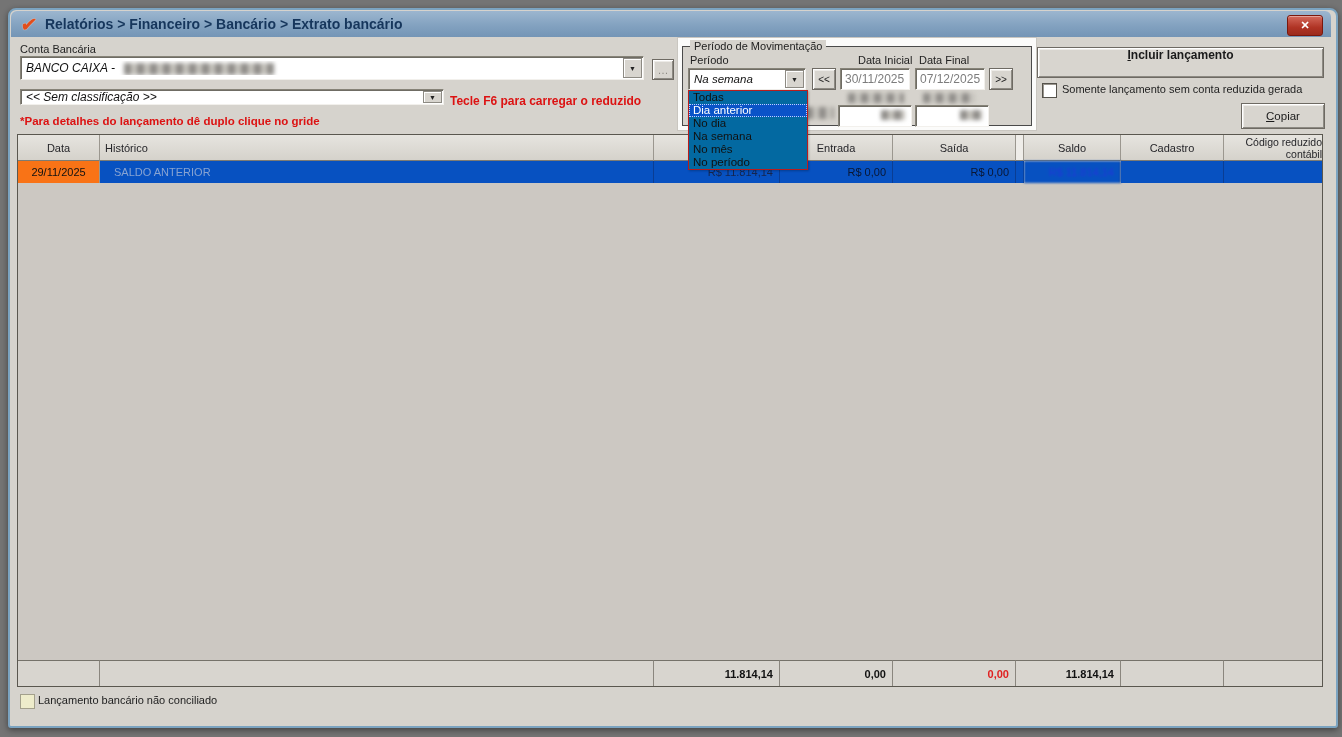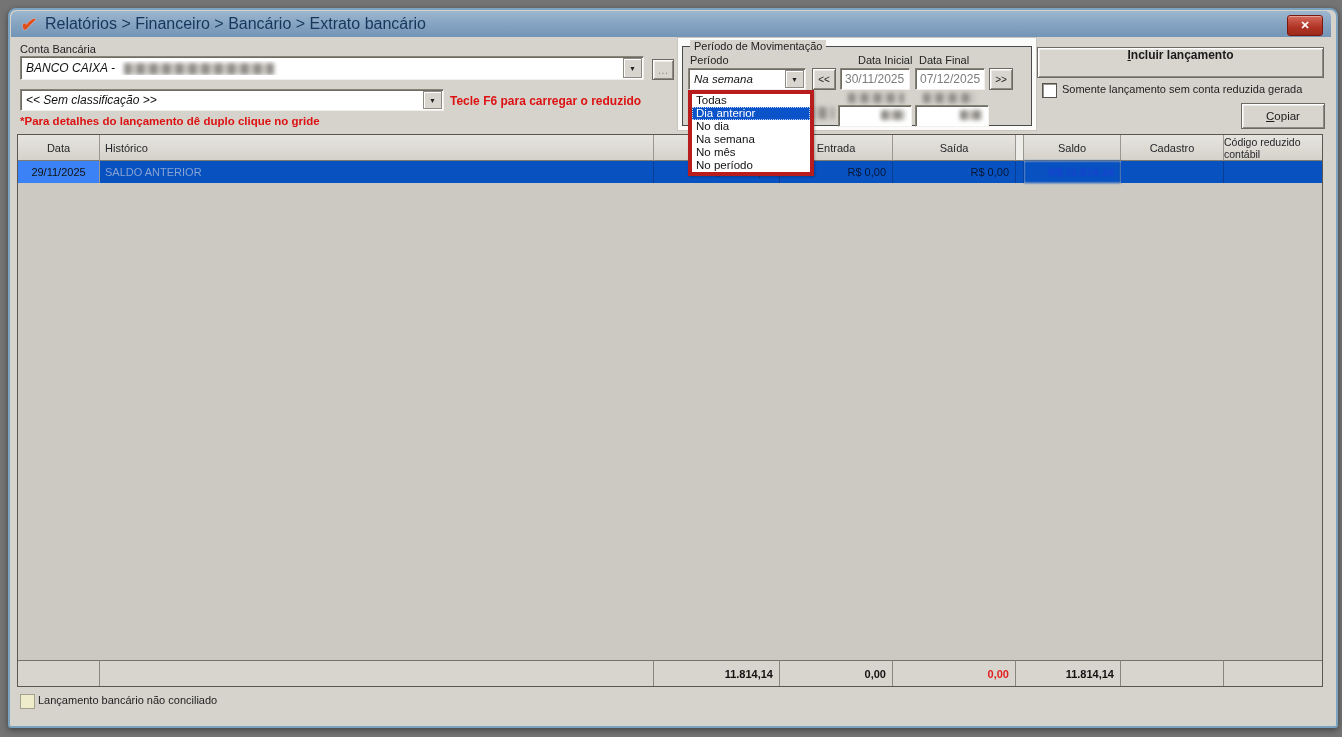--- a/index.html
+++ b/index.html
@@ -8,21 +8,21 @@
   .abs{position:absolute;}
 
   
   .win{position:absolute;left:8px;top:8px;width:1326px;height:716px;background:#d6d3cd;
        border:2px solid #7ba3c0;border-radius:8px 8px 3px 3px;box-shadow:0 2px 6px rgba(0,0,0,.45);}
   .titlebar{position:absolute;left:1px;top:1px;width:1320px;height:26px;border-radius:6px 6px 0 0;
        background:linear-gradient(180deg,#9cb6cf 0%,#83a2c0 55%,#7495b6 100%);
        display:flex;align-items:center;padding:0 6px;box-sizing:border-box;}
   .logo{color:#e04e1d;font-weight:bold;font-size:19px;line-height:19px;margin:0 8px 0 4px;
         text-shadow:0 0 1px #fff;transform:skewX(-8deg);}
-  .wtitle{color:#16365c;font-weight:normal;font-size:16px;}
+  .wtitle{color:#16365c;font-weight:bold;font-size:14px;}
   .closebtn{position:absolute;right:8px;top:4px;width:34px;height:19px;border-radius:3px;
         background:linear-gradient(180deg,#d4695b 0%,#b03425 60%,#9c2a1c 100%);
         border:1px solid #7a180d;color:#fff;font-size:11px;font-weight:bold;text-align:center;
         line-height:18px;box-shadow:inset 0 1px 0 rgba(255,255,255,.4);cursor:pointer;}
 
   .lbl{font-size:11px;color:#222;}
   .red{color:#dc1212;font-weight:bold;font-size:12px;}
 
   
   .sunken{background:#fff;border:1px solid #868378;border-right-color:#f2f0ec;border-bottom-color:#f2f0ec;
@@ -37,42 +37,42 @@
 
   .redact{display:inline-block;vertical-align:middle;filter:blur(2px);border-radius:1px;
           background:repeating-linear-gradient(90deg,#8f8d89 0 7px,#c6c3bd 7px 13px);}
 
   
   .grid{position:absolute;left:7px;top:124px;width:1304px;height:551px;border:1px solid #5a574f;
         background:#ccc8c2;box-sizing:content-box;}
   .gcell{position:absolute;box-sizing:border-box;font-size:11px;color:#26262a;}
   .ghead .gcell{top:0;height:26px;background:linear-gradient(180deg,#e6e4df, #d5d2cb);
         border-right:1px solid #9b978f;border-bottom:1px solid #7e7b73;
-        display:flex;align-items:center;justify-content:center;text-align:left;line-height:12px;}
+        display:flex;align-items:center;justify-content:center;text-align:right;line-height:12px;}
   .grow .gcell{top:26px;height:22px;background:#0751c1;border-right:1px solid #0a3d93;
         display:flex;align-items:center;}
   .gfoot .gcell{top:525px;height:26px;background:#d8d5cf;border-right:1px solid #8a867e;
         border-top:1px solid #75726a;display:flex;align-items:center;justify-content:flex-end;
         padding-right:6px;font-weight:bold;color:#111;}
   .num{justify-content:flex-end;padding-right:6px;}
 
   
   .panel{position:absolute;left:668px;top:28px;width:358px;height:92px;background:#fbfbfa;
          box-shadow:0 0 0 1px #c9c6c0;z-index:5;}
   .gb{position:absolute;left:4px;top:8px;width:348px;height:78px;border:1px solid #4a4a4a;
       background:#d6d3cd;}
   .gbtitle{position:absolute;left:12px;top:2px;background:#d6d3cd;padding:0 4px;font-size:11px;color:#222;}
   .plbl{position:absolute;font-size:11px;color:#222;}
   .datefield{position:absolute;box-sizing:border-box;font-size:12px;color:#7c7c7c;
       display:flex;align-items:center;padding-left:4px;}
   .navbtn{position:absolute;box-sizing:border-box;font-size:10px;color:#222;display:flex;
       align-items:center;justify-content:center;cursor:pointer;}
 
   
-  .ddlist{position:absolute;left:678px;top:80px;width:118px;background:#ffffff;border:4px solid #b91c1c;
+  .ddlist{position:absolute;left:678px;top:80px;width:118px;background:#0369a1;border:1px solid #b91c1c;
       z-index:10;box-shadow:1px 1px 2px rgba(0,0,0,.25);}
   .dditem{height:13px;line-height:13px;font-size:11.5px;color:#111;padding-left:4px;cursor:pointer;
       white-space:nowrap;}
   .dditem.sel{background:#0a53c8;color:#fff;outline:1px dotted #bcd4ff;outline-offset:-1px;}
 
   .bigbtn{position:absolute;left:1027px;top:37px;width:285px;height:29px;display:flex;
       align-items:flex-start;justify-content:center;font-size:12px;font-weight:bold;color:#1a1a1a;cursor:pointer;}
   .bigbtn span::first-letter, .smallbtn span::first-letter{text-decoration:underline;}
   .smallbtn{position:absolute;left:1231px;top:93px;width:82px;height:24px;display:flex;
       align-items:center;justify-content:center;font-size:11.5px;color:#1a1a1a;cursor:pointer;}
@@ -105,21 +105,21 @@
         <span class="redact" style="width:150px;height:12px;margin-left:6px;"></span>
       </div>
       <div class="arrowbtn">
         <span>▼</span>
       </div>
     </div>
     <div class="abs raised" style="left:642px;top:49px;width:20px;height:19px;display:flex;align-items:center;justify-content:center;font-size:11px;color:#8d8a83;">
       <span>…</span>
     </div>
 
-    <div class="abs sunken combo" style="left:10px;top:79px;width:424px;height:22px;">
+    <div class="abs sunken combo" style="left:10px;top:79px;width:424px;height:16px;">
       <div class="ctext">&lt;&lt; Sem classificação &gt;&gt;</div>
       <div class="arrowbtn">
         <span>▼</span>
       </div>
     </div>
 
     <div class="abs red" style="left:440px;top:84px;">Tecle F6 para carregar o reduzido</div>
     <div class="abs red" style="left:10px;top:105px;font-size:11.5px;">*Para detalhes do lançamento dê duplo clique no gride</div>
 
     <div class="grid">
@@ -130,22 +130,22 @@
         <div class="gcell" style="left:636px;width:126px;"></div>
         <div class="gcell" style="left:762px;width:113px;">Entrada</div>
         <div class="gcell" style="left:875px;width:123px;">Saída</div>
         <div class="gcell" style="left:998px;width:8px;background:#efede9;"></div>
         <div class="gcell" style="left:1006px;width:97px;">Saldo</div>
         <div class="gcell" style="left:1103px;width:103px;">Cadastro</div>
         <div class="gcell" style="left:1206px;width:98px;border-right:none;font-size:10.5px;">Código reduzido contábil</div>
       </div>
 
       <div class="grow">
-        <div class="gcell" style="left:0;width:82px;background:#3b82f6;border-right:1px solid #9b978f;color:#111;justify-content:center;">29/11/2025</div>
-        <div class="gcell" style="left:82px;width:554px;color:#87a3d2;padding-left:5px;filter:blur(.4px);">SALDO ANTERIOR</div>
+        <div class="gcell" style="left:0;width:82px;background:#f97316;border-right:1px solid #9b978f;color:#111;justify-content:center;">29/11/2025</div>
+        <div class="gcell" style="left:82px;width:554px;color:#87a3d2;padding-left:14px;filter:blur(.4px);">SALDO ANTERIOR</div>
         <div class="gcell num" style="left:636px;width:126px;color:#16254e;">R$ 11.814,14</div>
         <div class="gcell num" style="left:762px;width:113px;color:#0a1733;">R$ 0,00</div>
         <div class="gcell num" style="left:875px;width:123px;color:#0a1733;">R$ 0,00</div>
         <div class="gcell" style="left:998px;width:8px;"></div>
         <div class="gcell num" style="left:1006px;width:97px;color:#2038d8;filter:blur(1px);">R$ 11.814,14</div>
         <div class="gcell" style="left:1103px;width:103px;"></div>
         <div class="gcell" style="left:1206px;width:98px;border-right:none;"></div>
       </div>
 
       <div class="gfoot">

